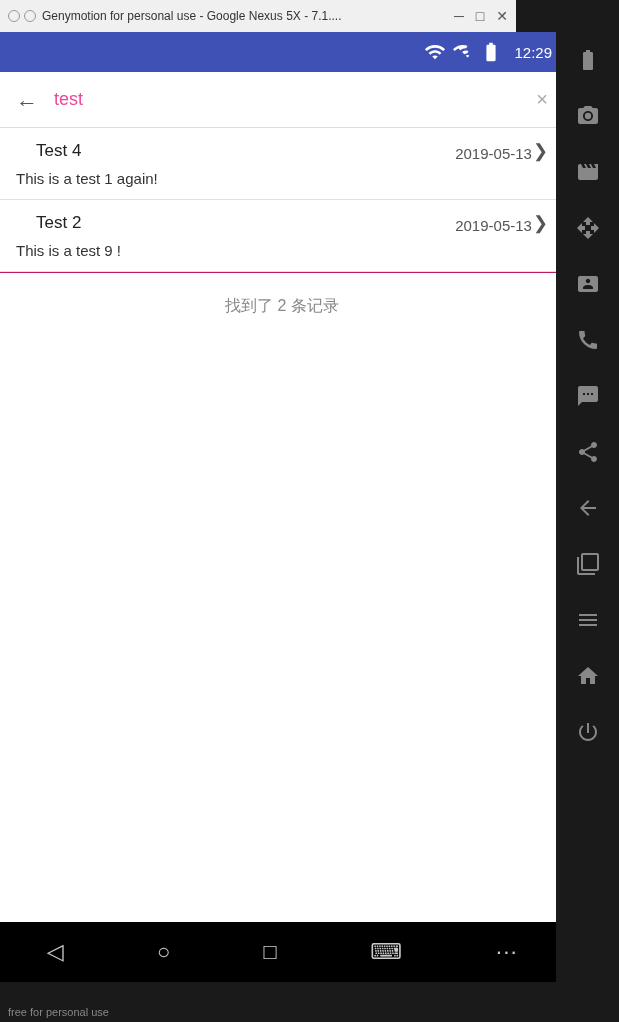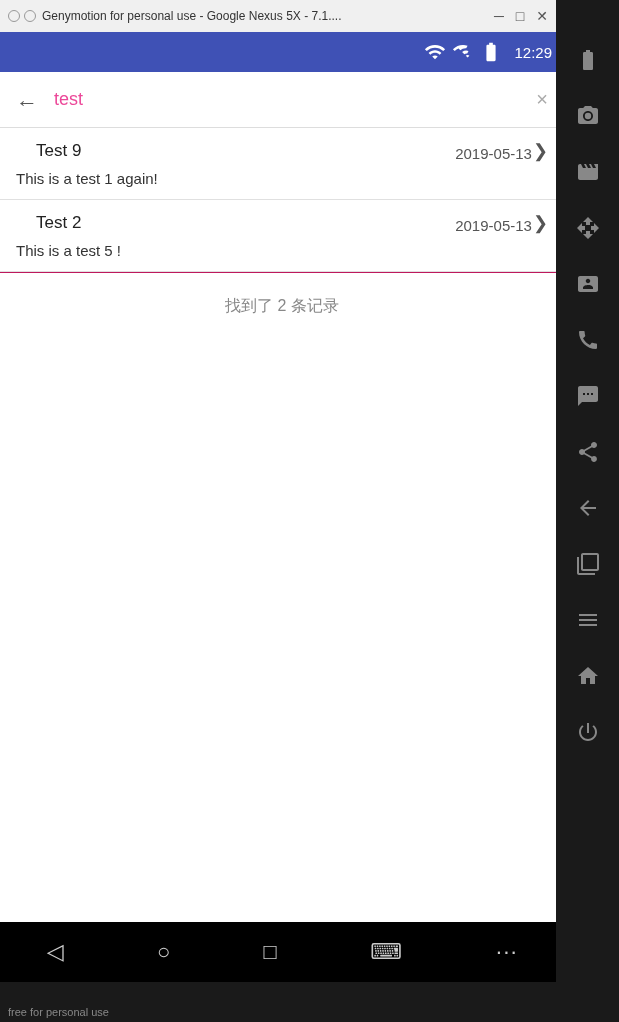--- a/index.html
+++ b/index.html
@@ -1,20 +1,20 @@
 <!DOCTYPE html>
 <html><head>
   <meta charset="utf-8">
   <style>
     * { margin: 0; padding: 0; box-sizing: border-box; }
     body { width: 619px; height: 1022px; background: #1a1a1a; font-family: 'Segoe UI', Arial, sans-serif; overflow: hidden; position: relative; }
 
     
     .title-bar {
-      width: 556px;
+      width: 516px;
       height: 32px;
       background: #f0f0f0;
       display: flex;
       align-items: center;
       justify-content: space-between;
       padding: 0 8px;
       position: absolute;
       top: 0; left: 0;
     }
     .title-bar-left { display: flex; align-items: center; gap: 6px; }
@@ -192,38 +192,38 @@
   <div class="search-bar">
     <span class="back-btn">←</span>
     <span class="search-input-text">test</span>
     <span class="clear-btn">×</span>
   </div>
 
   <div class="content-area">
 
     <div class="result-item">
       <div class="result-header">
-        <span class="result-title">Test 9</span>
+        <span class="result-title">Test 4</span>
         <div class="result-meta">
           <span class="result-date">2019-05-13</span>
           <span class="result-arrow">❯</span>
         </div>
       </div>
       <div class="result-body">This is a test 1 again!</div>
     </div>
 
     <div class="result-item">
       <div class="result-header">
         <span class="result-title">Test 2</span>
         <div class="result-meta">
           <span class="result-date">2019-05-13</span>
           <span class="result-arrow">❯</span>
         </div>
       </div>
-      <div class="result-body">This is a test 5 !</div>
+      <div class="result-body">This is a test 9 !</div>
     </div>
 
     <div class="found-records">找到了 2 条记录</div>
   </div>
 
   <div class="phone-nav-bar">
     <span class="nav-btn">◁</span>
     <span class="nav-btn">○</span>
     <span class="nav-btn">□</span>
     <span class="nav-btn">⌨</span>

